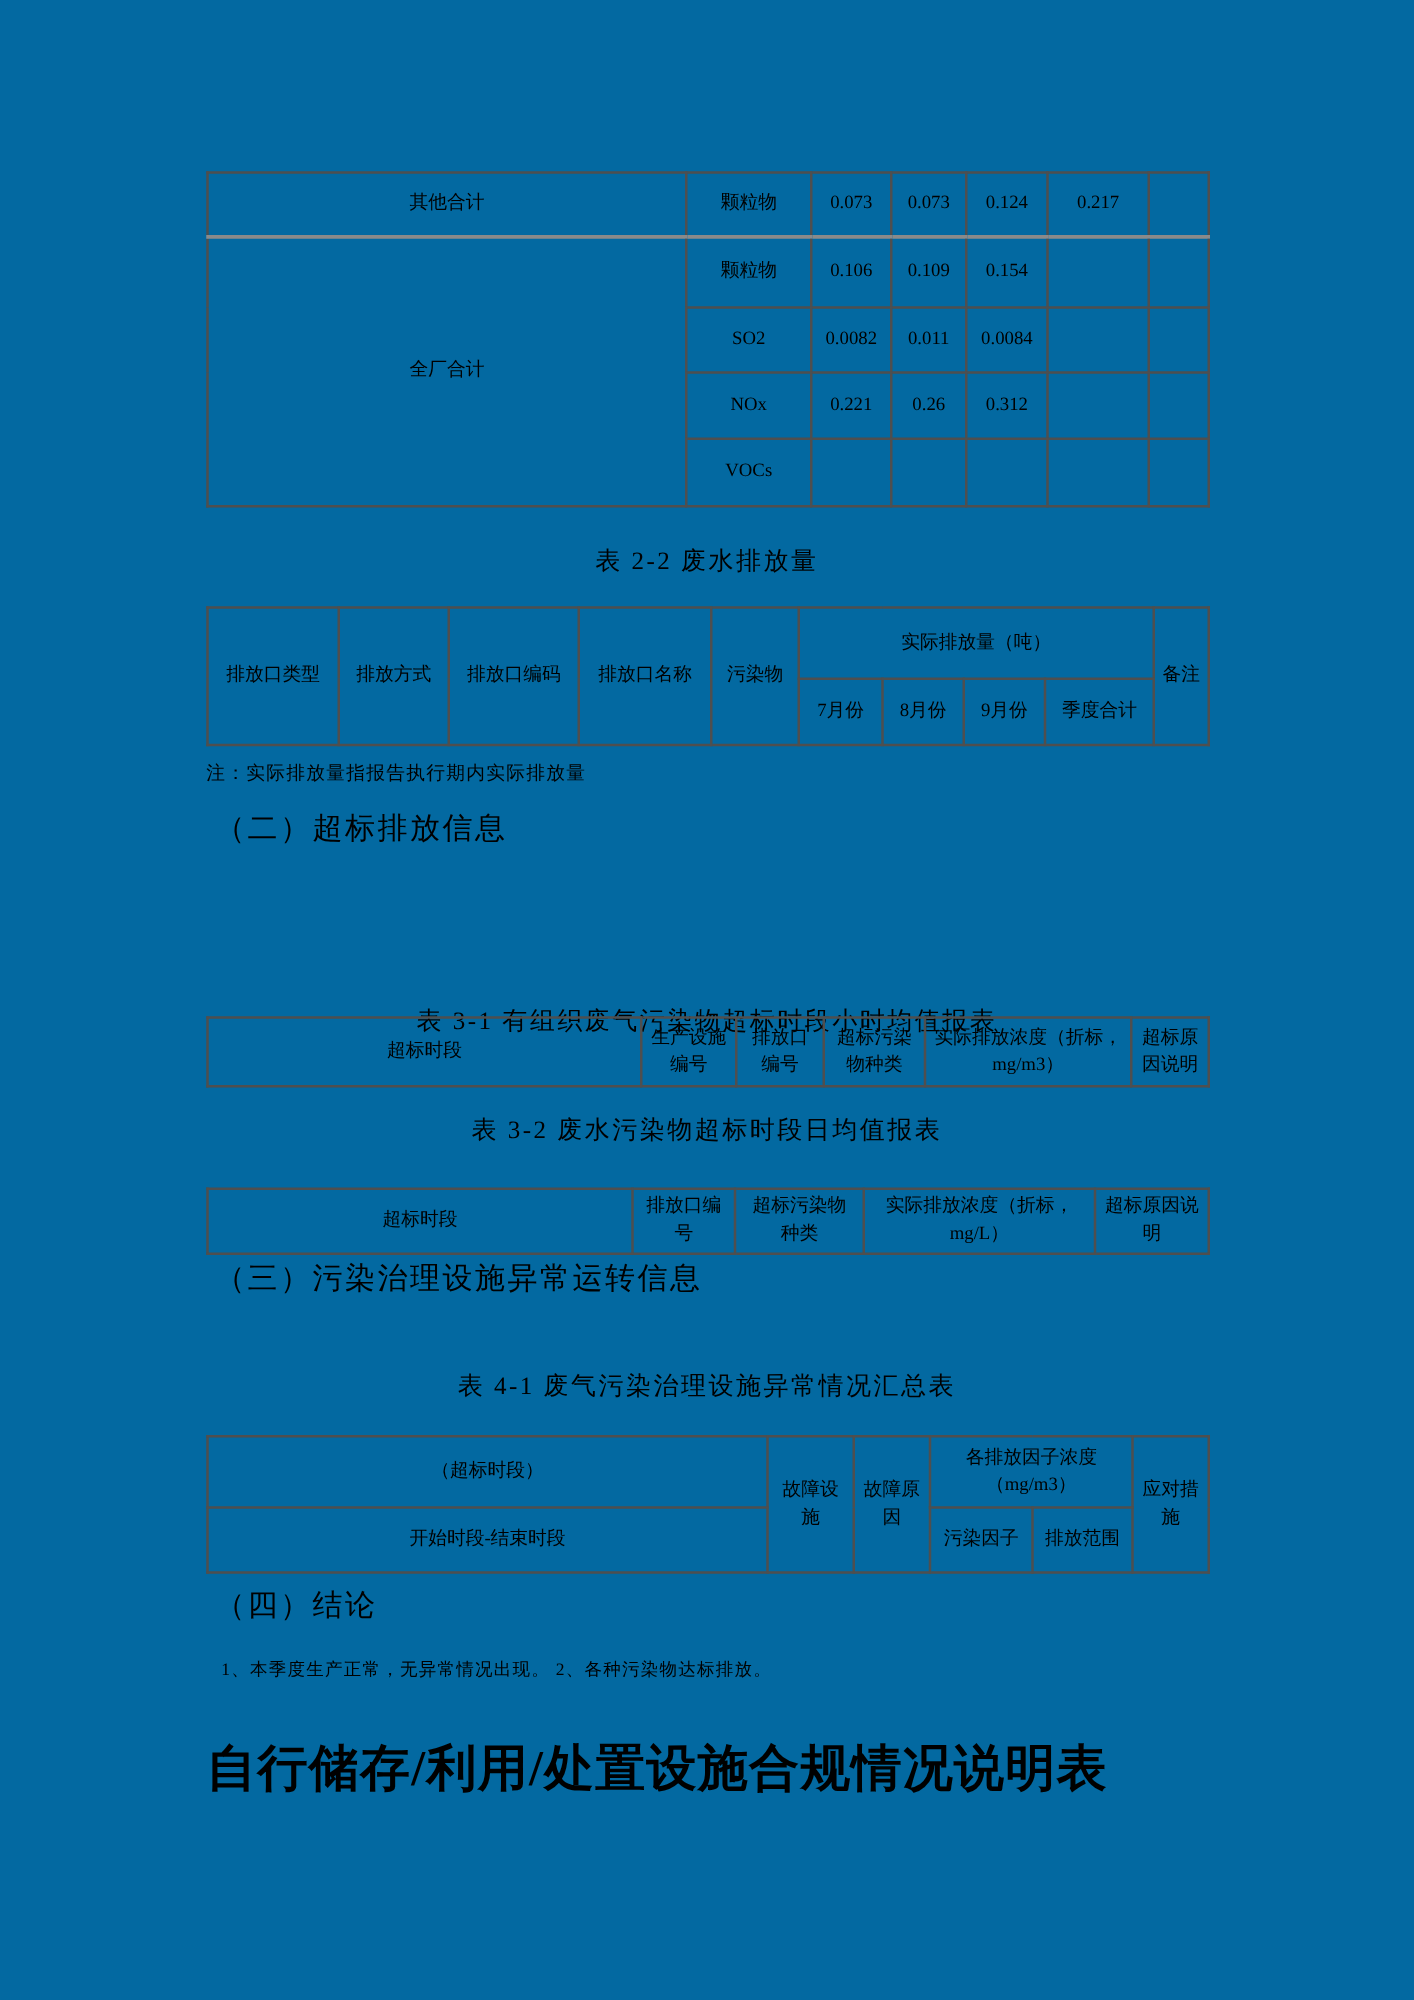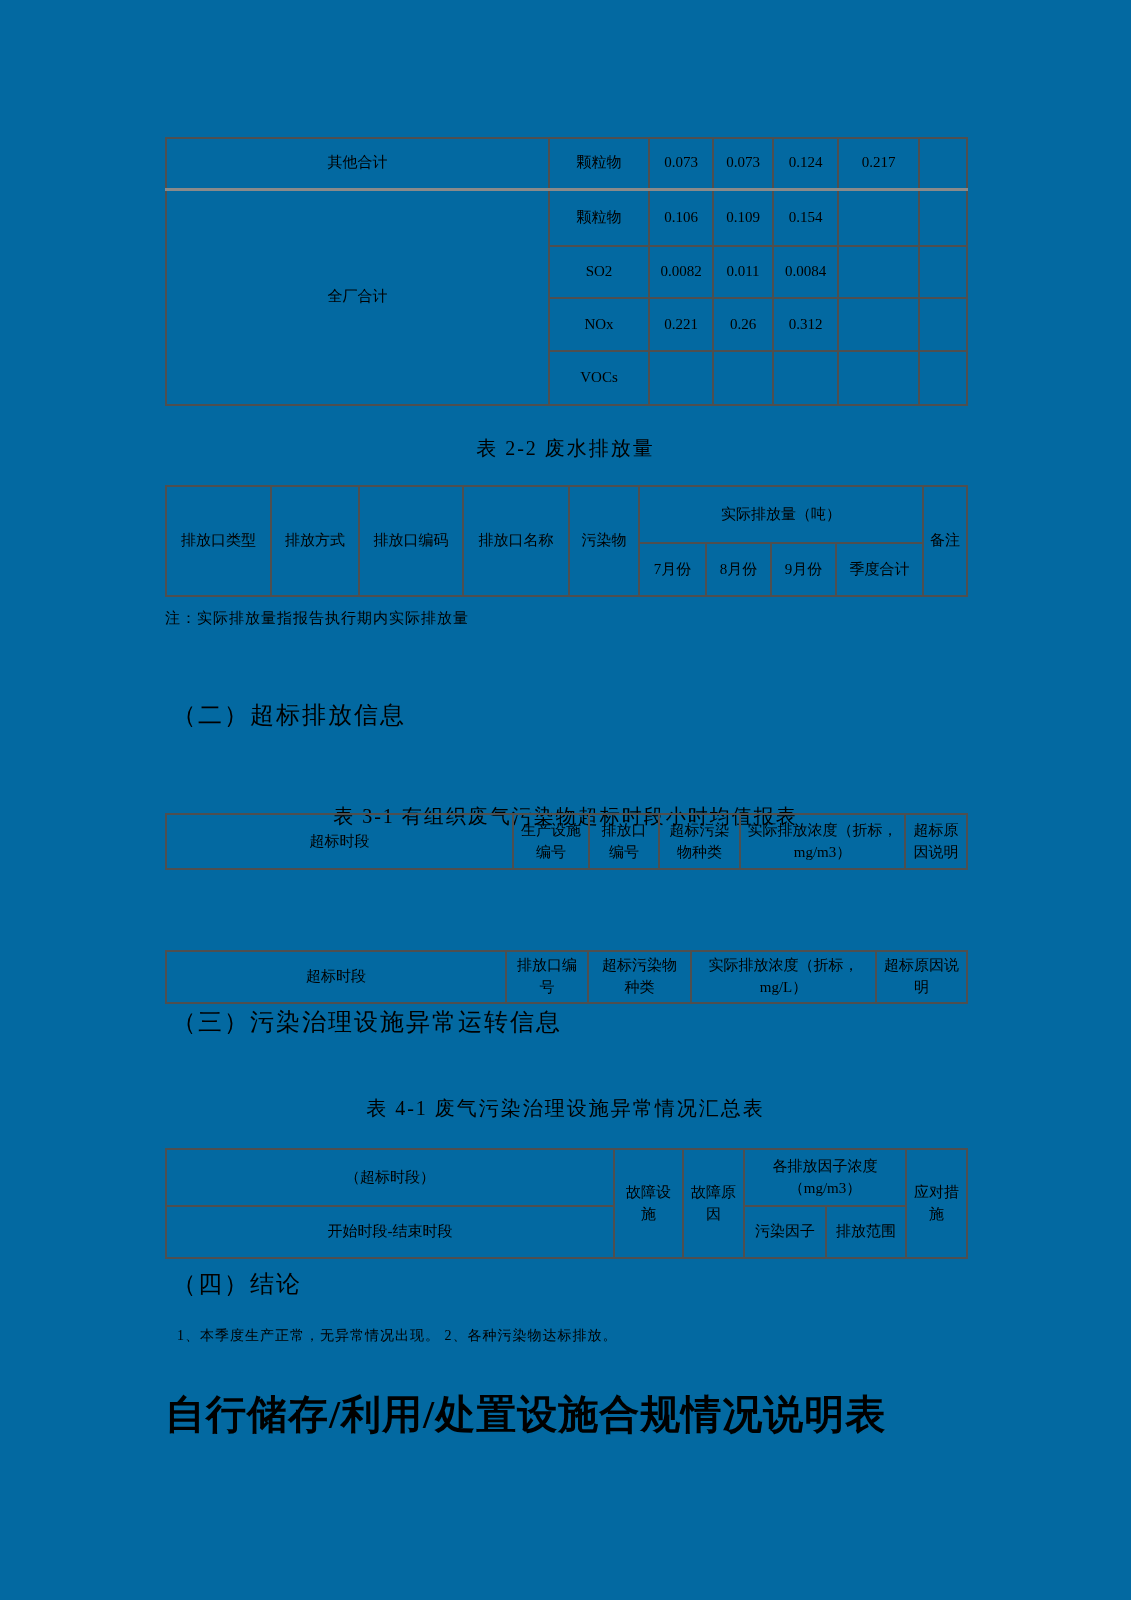--- a/index.html
+++ b/index.html
@@ -143,21 +143,21 @@
       <td>7月份</td>
       <td>8月份</td>
       <td>9月份</td>
       <td>季度合计</td>
     </tr>
   </tbody>
     </table>
 
   <div class="abs note-text" style="top:609px;">注：实际排放量指报告执行期内实际排放量</div>
 
-  <div class="abs heading" style="top:699px;">（二）超标排放信息</div>
+  <div class="abs heading" style="top:646px;">（二）超标排放信息</div>
 
   <div class="abs caption" style="top:803px;">表 3-1 有组织废气污染物超标时段小时均值报表</div>
 
   <table class="doc abs" style="top:813px;">
     <colgroup>
       <col style="width:347px">
         <col style="width:76px">
         <col style="width:70px">
       <col style="width:81px">
         <col style="width:165px">
@@ -168,20 +168,21 @@
       <td>超标时段</td>
       <td>生产设施编号</td>
       <td>排放口编号</td>
       <td>超标污染物种类</td>
       <td>实际排放浓度（折标，mg/m3）</td>
       <td>超标原因说明</td>
     </tr>
   </tbody>
     </table>
 
+  <div class="abs caption" style="top:890px;">表 3-2 废水污染物超标时段日均值报表</div>
 
   <table class="doc abs" style="top:950px;">
     <colgroup>
       <col style="width:340px">
         <col style="width:82px">
         <col style="width:103px">
       <col style="width:185px">
         <col style="width:91px">
     </colgroup>
     <tbody>

